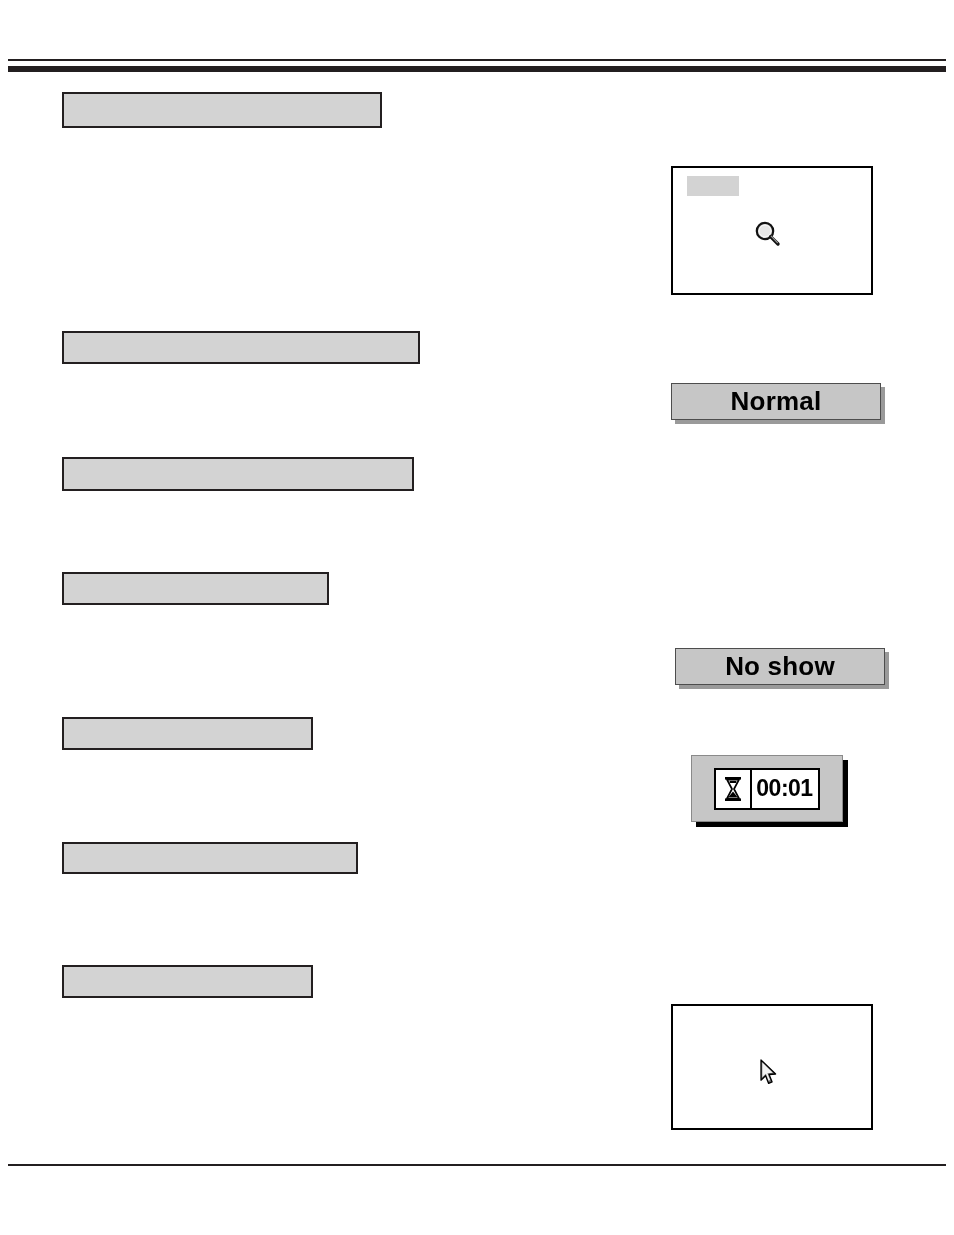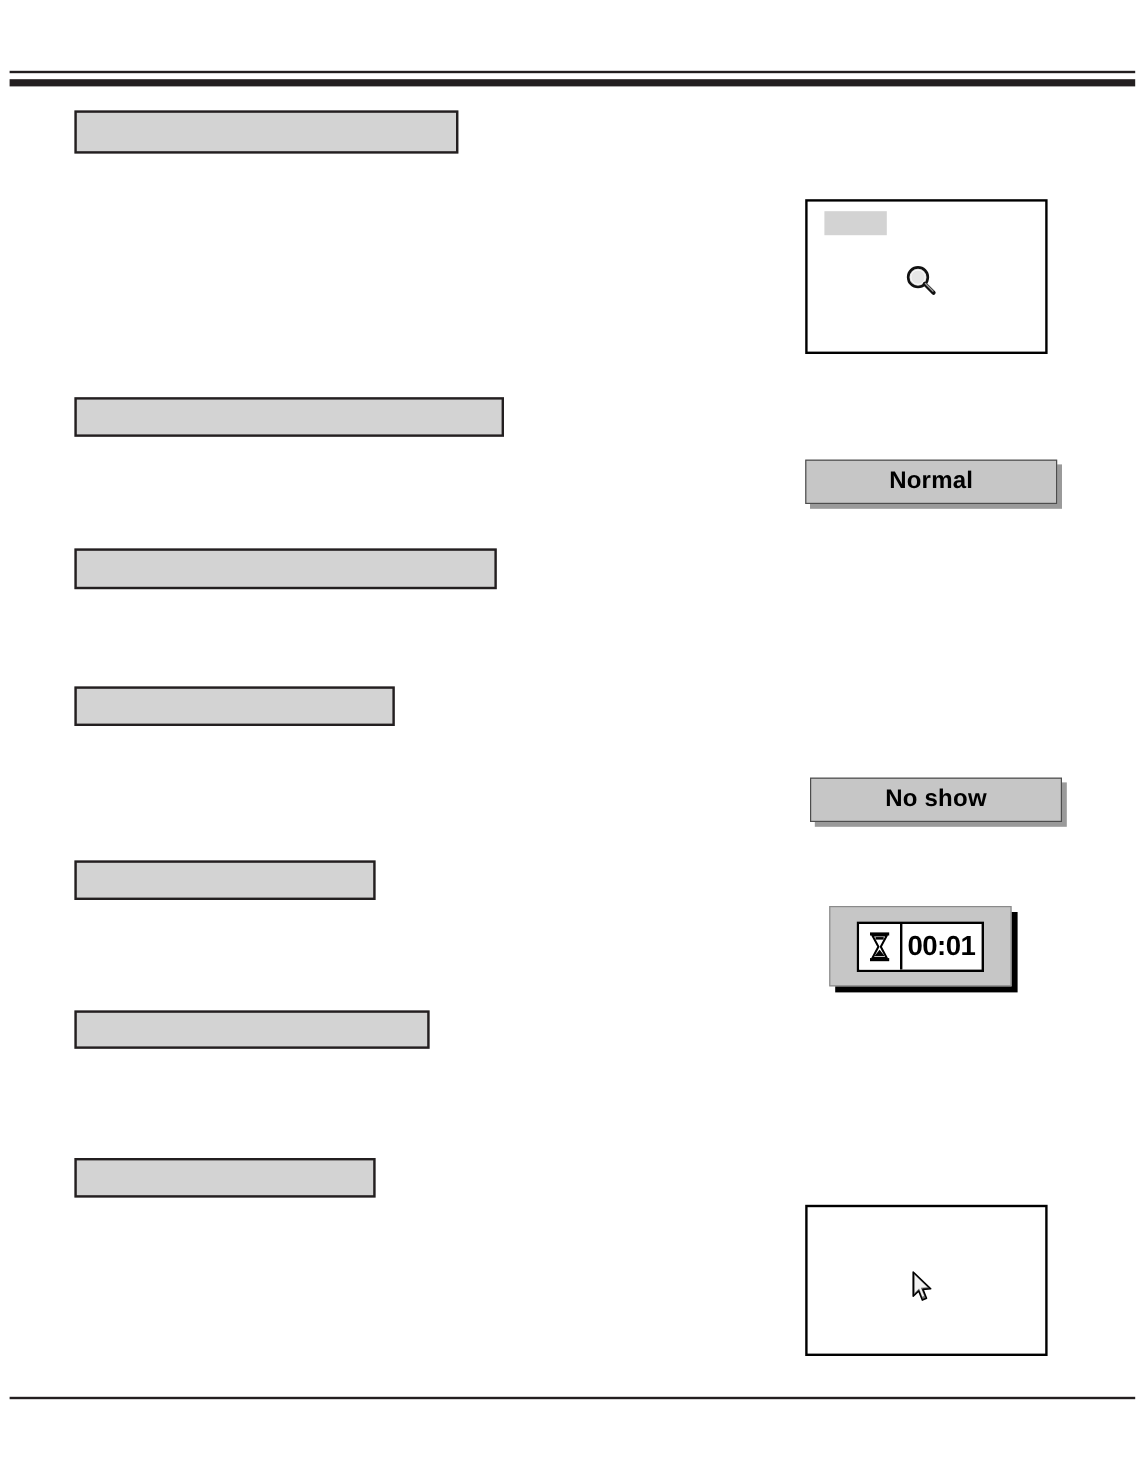--- a/index.html
+++ b/index.html
@@ -76,21 +76,21 @@
   .osd-button {
     position: absolute;
     background: #c6c6c6;
     border: 1px solid #4d4d4d;
     box-sizing: border-box;
     box-shadow: 4px 4px 0 0 #9a9a9a;
     display: flex;
     align-items: center;
     justify-content: center;
     color: #000000;
-    font-size: 20px;
+    font-size: 26px;
     font-weight: bold;
     font-family: "Liberation Sans", sans-serif;
     letter-spacing: 0.2px;
   }
 
   
   .timer-panel {
     position: absolute;
     background: #c6c6c6;
     border: 1px solid #8a8a8a;

